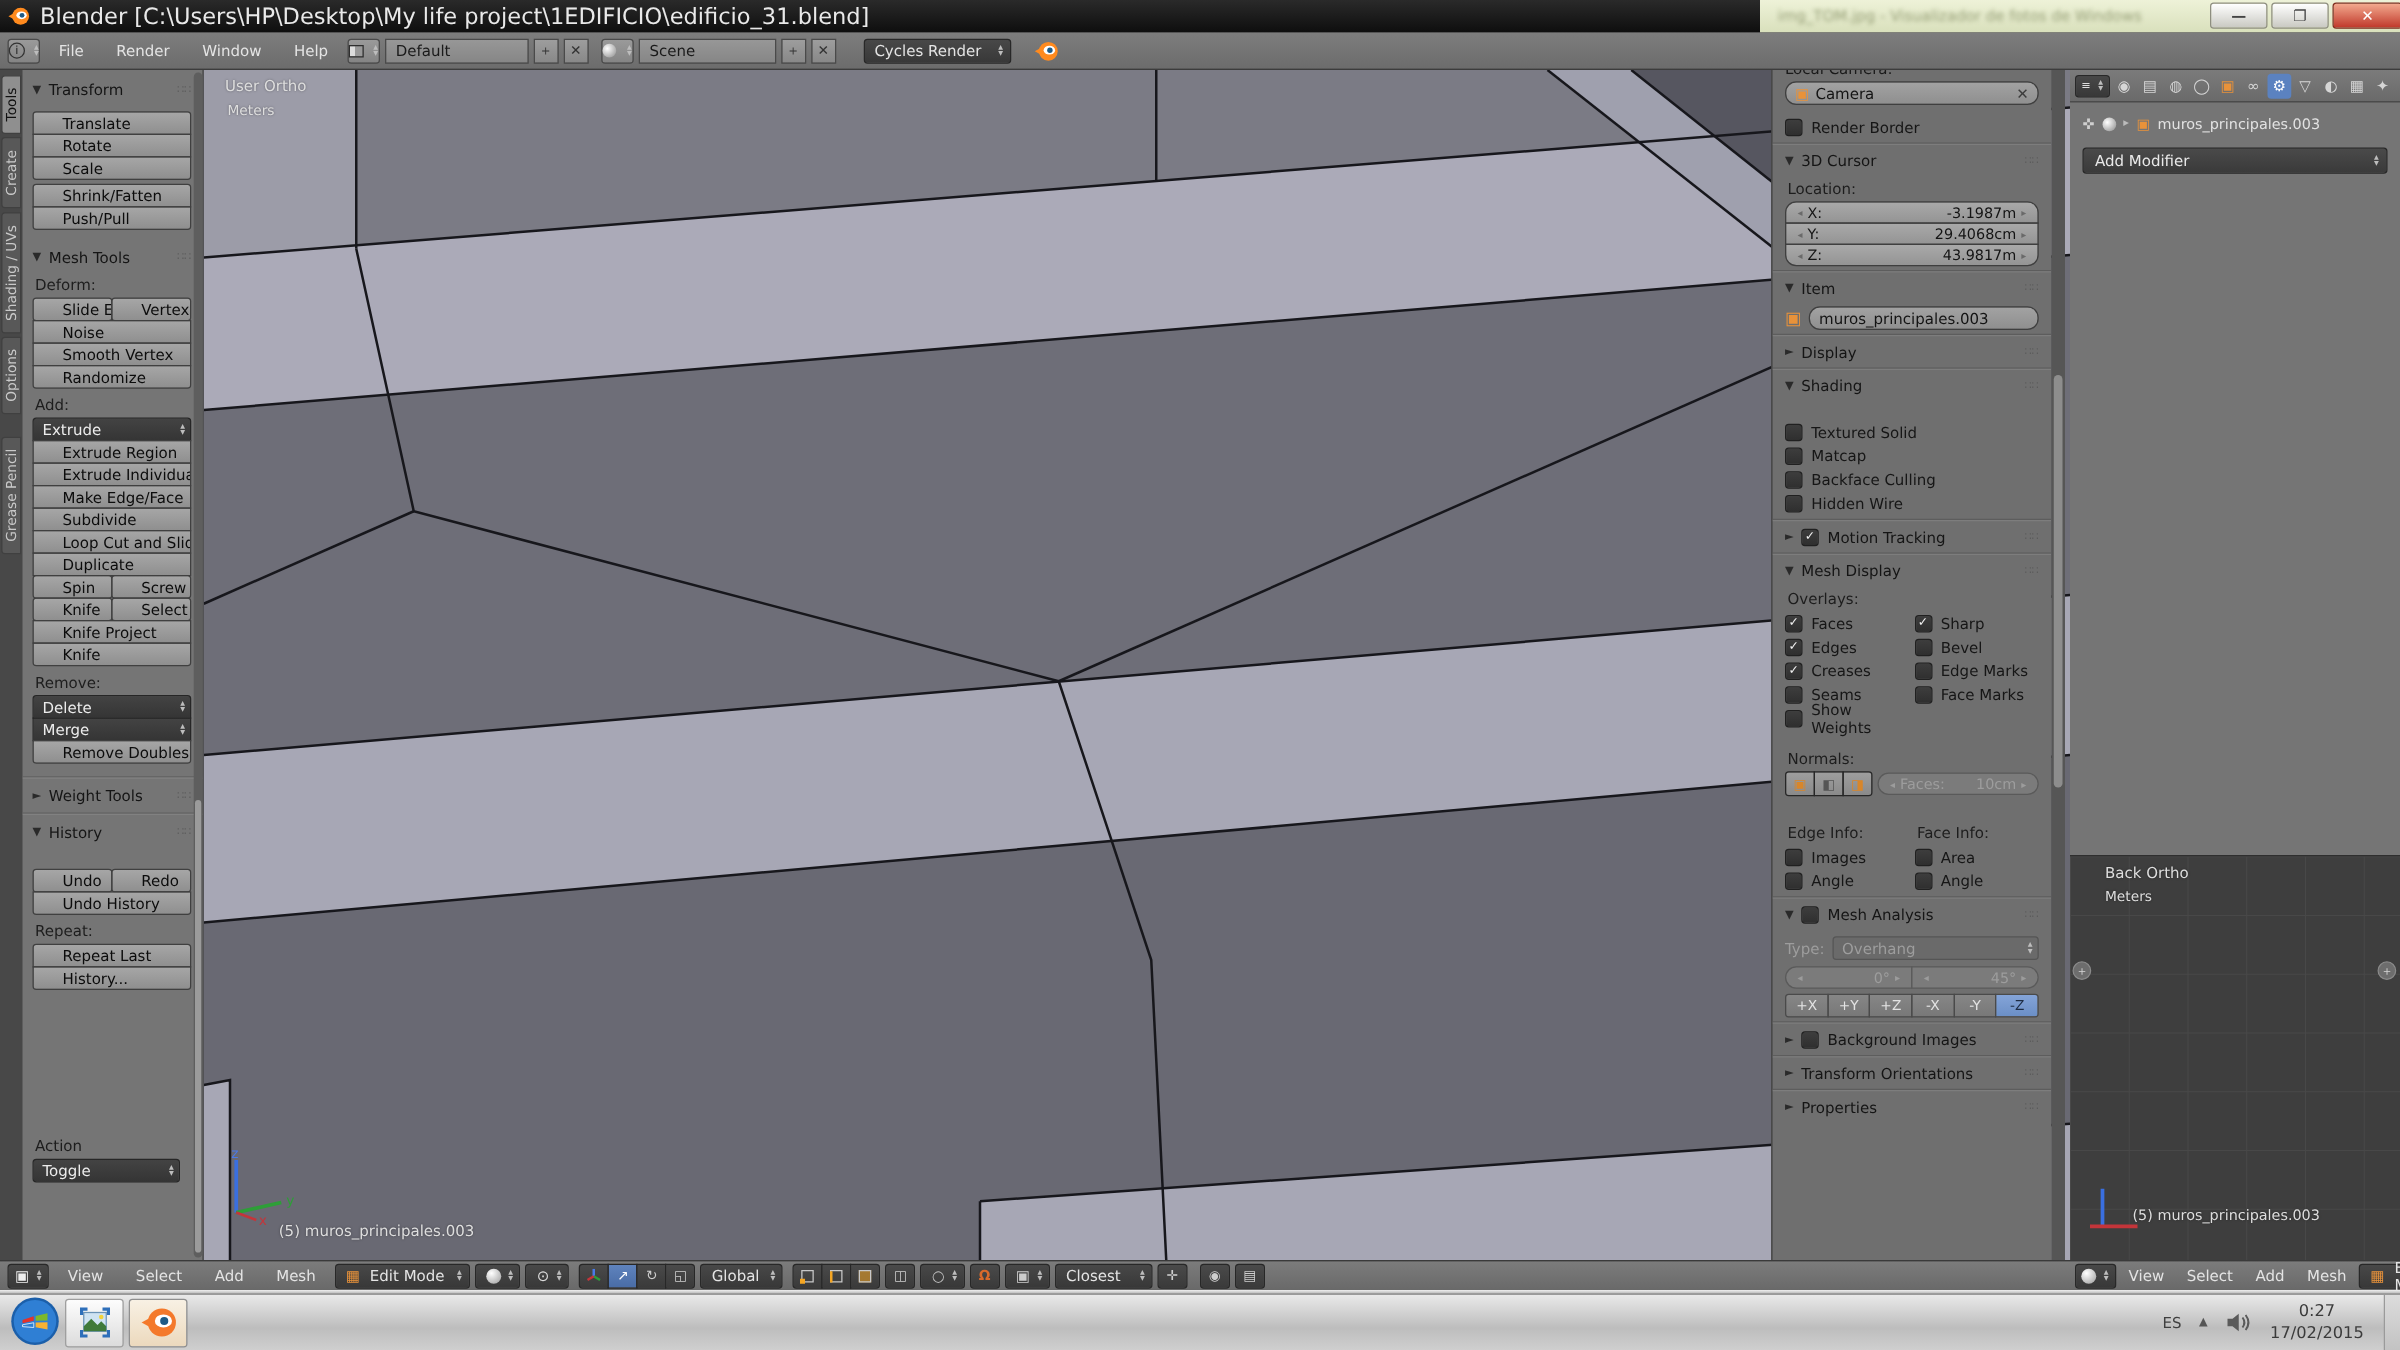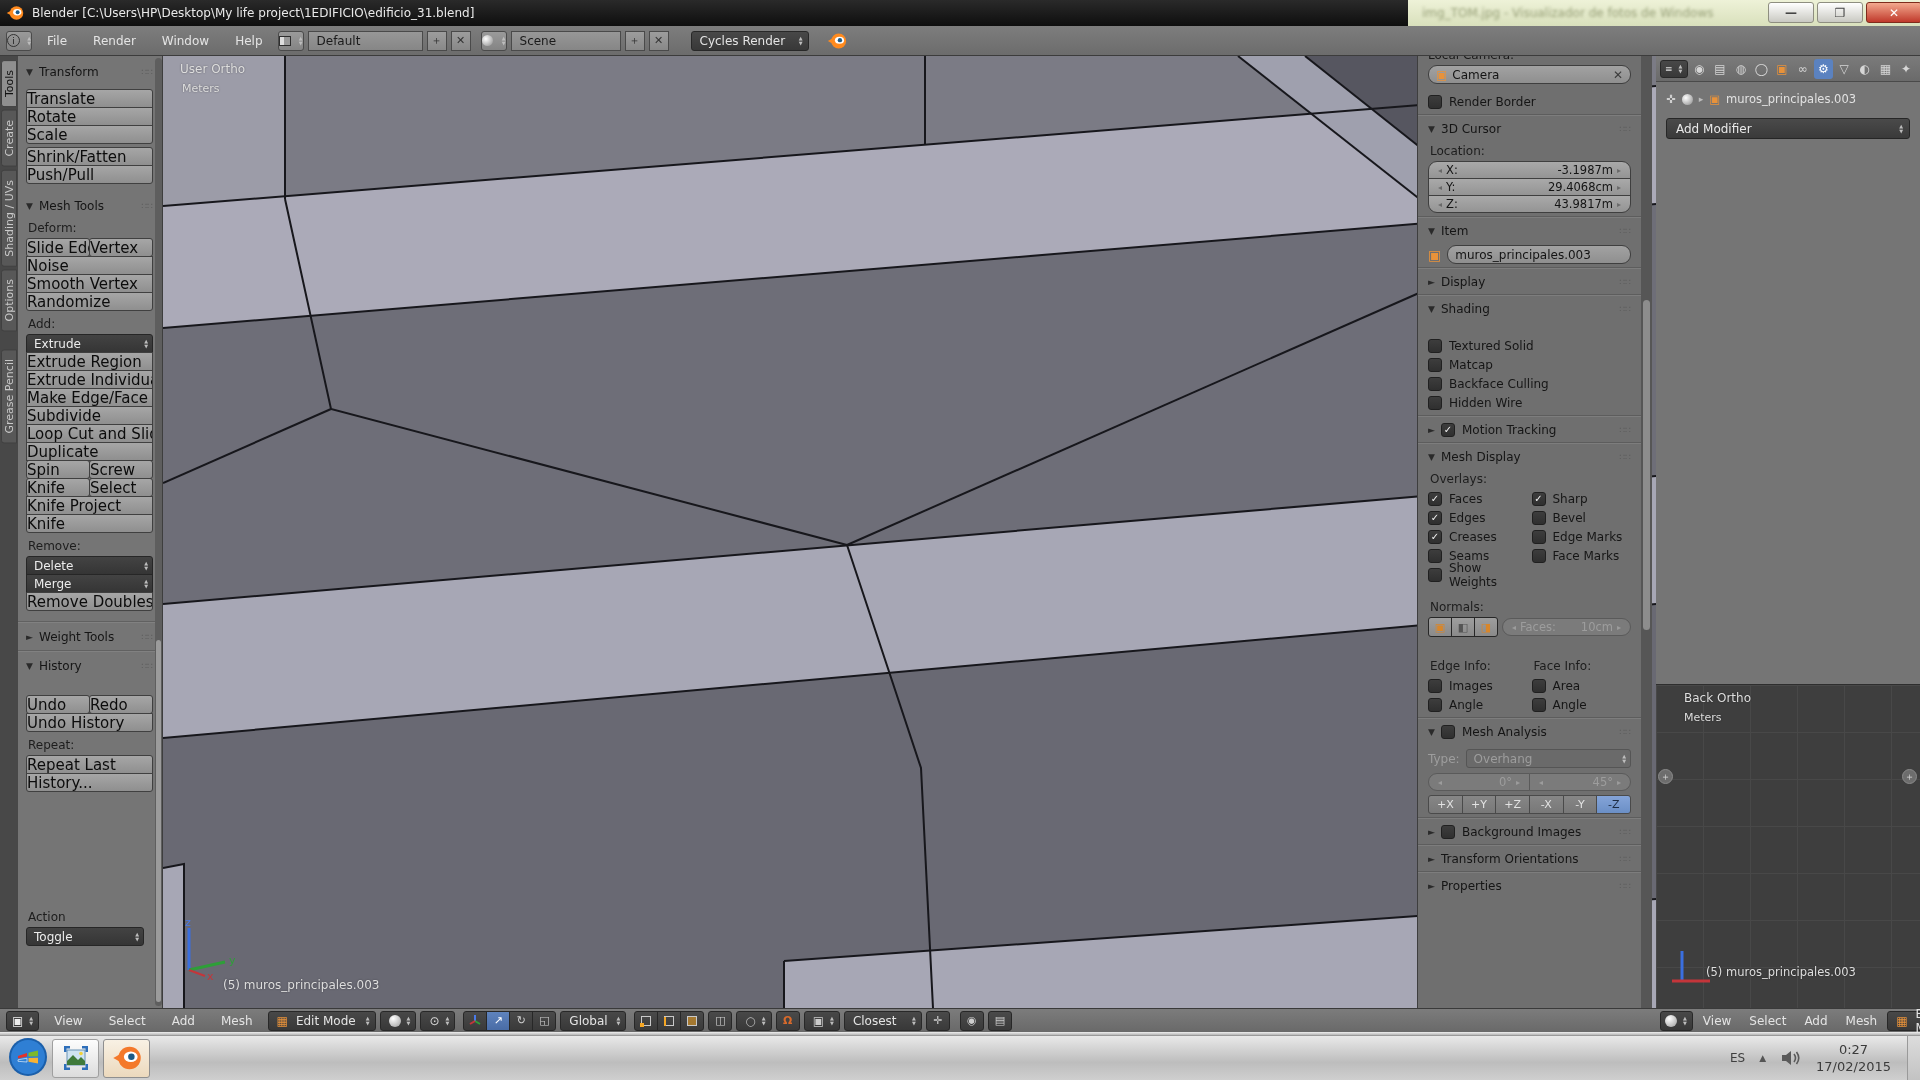--- a/index.html
+++ b/index.html
@@ -1,20 +1,20 @@
 <!DOCTYPE html>
 <html><head>
 <meta charset="utf-8">
 <style>
 *{margin:0;padding:0;box-sizing:border-box}
 body{background:#222;font-family:"DejaVu Sans","Liberation Sans",sans-serif}
 .screen{position:relative;width:1920px;height:1080px;overflow:hidden;background:#4a4a4a;font-size:12px;color:#111}
 .abs{position:absolute}
 
-.titlebar{left:0;top:0;width:1920px;height:26px;background:linear-gradient(#2a2a2a,#0e0e0e);display:flex;align-items:center;padding:0 6px;color:#e9e9e9;font-size:12px}
+.titlebar{left:0;top:0;width:1920px;height:26px;background:linear-gradient(#2a2a2a,#0e0e0e);display:flex;align-items:center;padding:0 6px;color:#e9e9e9;font-size:18px}
 .peek{left:1408px;top:0;width:512px;height:26px;background:linear-gradient(#eef2d8,#d9e0bc);display:flex;align-items:center;overflow:hidden}
 .peek span{color:#97a078;filter:blur(1.6px);font-size:12px;white-space:nowrap;padding-left:14px}
 .winbtns{left:1768px;top:2px;display:flex;gap:3px}
 .wbtn{width:46px;height:21px;border:1px solid #8e8e80;border-radius:3px;background:linear-gradient(#ffffff,#c9c9c2);display:flex;align-items:center;justify-content:center;color:#444;font-size:12px;font-weight:bold}
 .wbtn.close{width:56px;background:linear-gradient(#f3a98e,#c0392b);color:#fff;border-color:#7e2c1c}
 
 .topbar{left:0;top:26px;width:1920px;height:30px;background:linear-gradient(#7d7d7d,#6c6c6c);border-bottom:1px solid #3c3c3c;display:flex;align-items:center;padding:0 6px;gap:4px}
 .menu{color:#e4e4e4;padding:0 11px;font-size:12px}
 .iconbtn{height:20px;min-width:26px;background:linear-gradient(#9a9a9a,#848484);border:1px solid #4a4a4a;border-radius:3px;display:flex;align-items:center;justify-content:center;gap:2px;color:#222}
 .idfield{height:20px;background:linear-gradient(#979797,#868686);border:1px solid #4a4a4a;display:flex;align-items:center;padding:0 8px;color:#1a1a1a}
@@ -27,21 +27,21 @@
 .tabstrip{left:0;top:56px;width:18px;height:952px;background:#484848;display:flex;flex-direction:column;align-items:center;padding-top:4px;gap:3px}
 .vtab{writing-mode:vertical-rl;transform:rotate(180deg);background:#585858;color:#c9c9c9;font-size:11px;padding:9px 1px;border:1px solid #404040;border-radius:0 3px 3px 0;width:16px;text-align:center}
 .vtab.active{background:#8f8f8f;color:#111}
 .vtab.gpgap{margin-top:14px}
 .shelf{left:18px;top:56px;width:145px;height:952px;background:#757575;border-right:1px solid #3e3e3e;padding:6px 9px 0 8px;overflow:hidden}
 .phdr{display:flex;align-items:center;height:19px;color:#151515;font-size:12px}
 .phdr .tri{width:13px;font-size:9px;color:#2a2a2a}
 .grip{margin-left:auto;color:#5c5c5c;font-size:9px;letter-spacing:0}
 .sep{border-top:1px solid #616161;border-bottom:1px solid #818181;margin:4px -9px 4px -8px}
 .slabel{color:#1d1d1d;margin:6px 0 3px 2px}
-.btn{background:linear-gradient(#a6a6a6,#8f8f8f);border:1px solid #404040;border-radius:3px;height:19px;display:flex;align-items:center;padding:0 0;color:#0c0c0c;font-size:15px;white-space:nowrap;overflow:hidden}
+.btn{background:linear-gradient(#a6a6a6,#8f8f8f);border:1px solid #404040;border-radius:3px;height:19px;display:flex;align-items:center;padding:0 23px;color:#0c0c0c;font-size:12px;white-space:nowrap;overflow:hidden}
 .stack{display:flex;flex-direction:column}
 .stack>*{margin-top:-1px;border-radius:0}
 .stack>*:first-child{margin-top:0;border-radius:3px 3px 0 0}
 .stack>*:last-child{border-radius:0 0 3px 3px}
 .stack>*:only-child{border-radius:3px}
 .row2{display:flex}
 .row2>*{flex:1}
 .row2>*+*{margin-left:-1px}
 .ddw{height:19px;background:linear-gradient(#434343,#353535);border:1px solid #262626;color:#ececec;display:flex;align-items:center;padding:0 4px 0 7px;font-size:12px}
 .shelfscroll{left:155px;top:58px;width:7px;height:948px;background:#5e5e5e;border-radius:4px}

